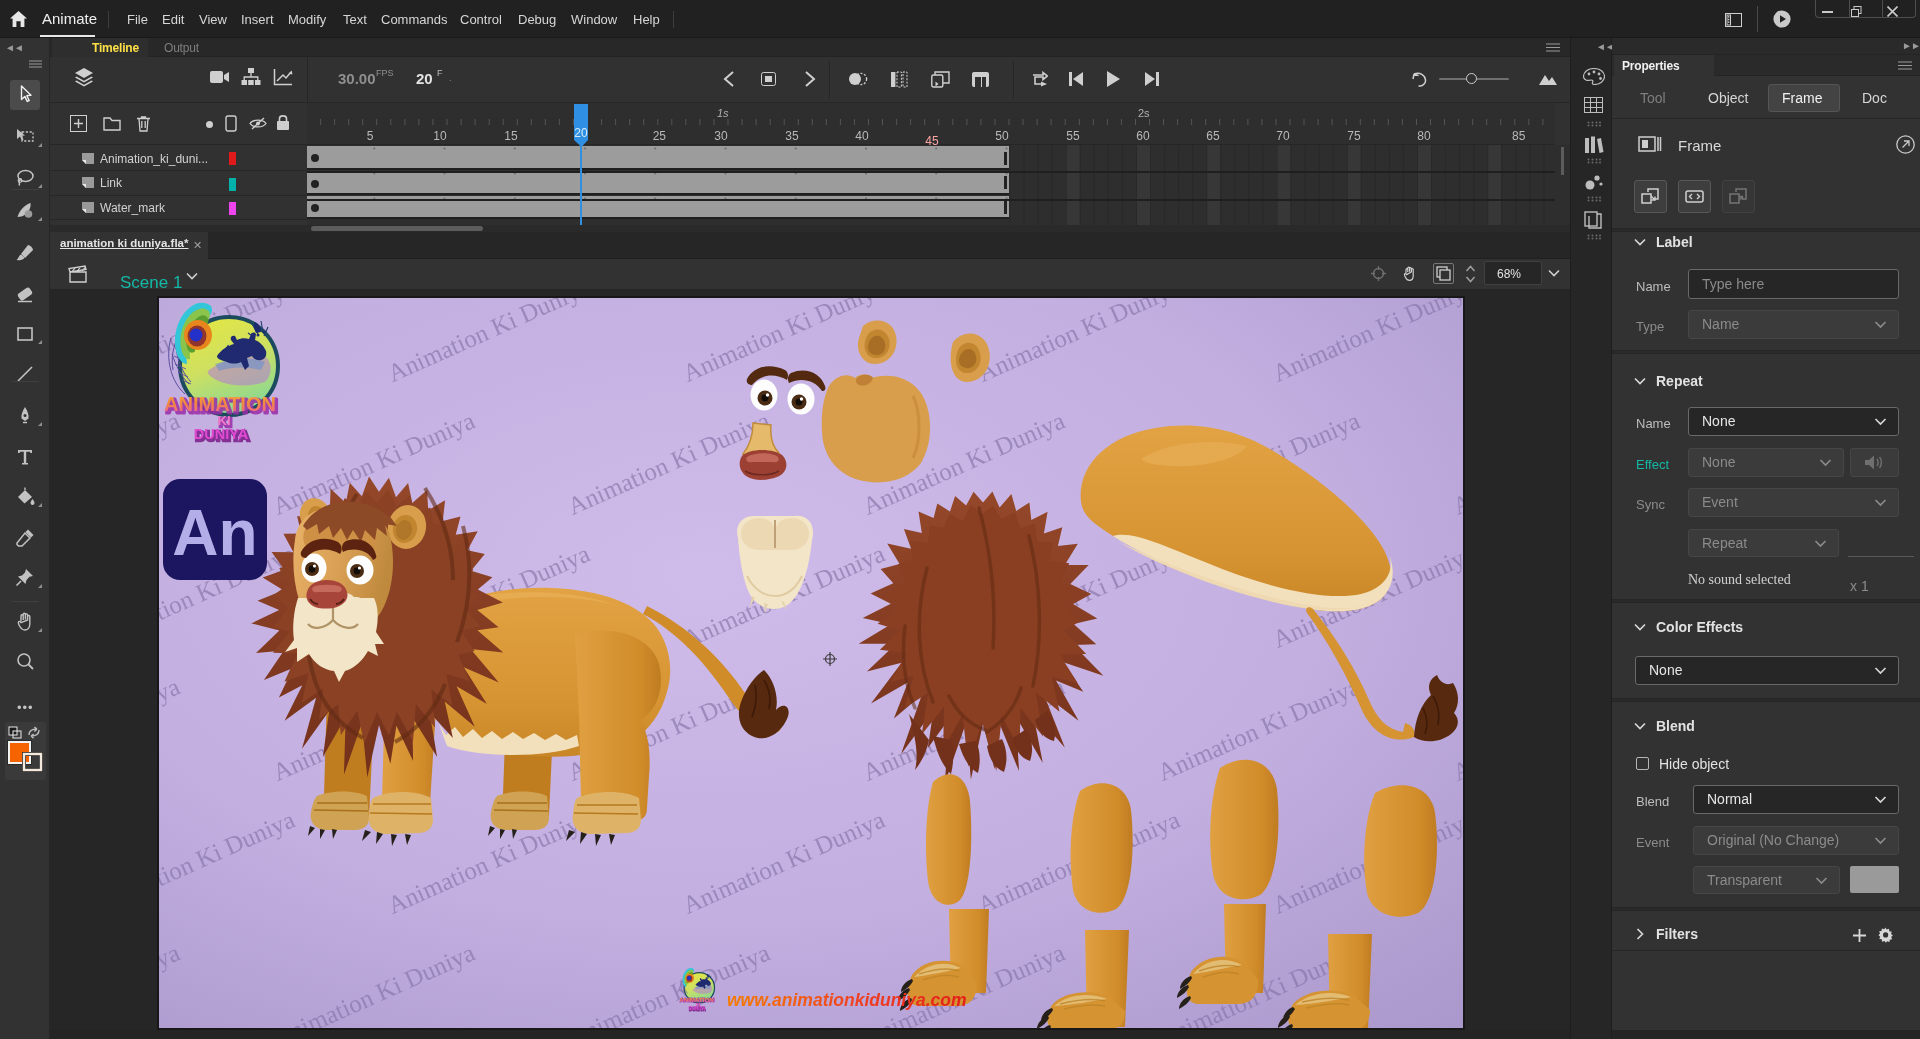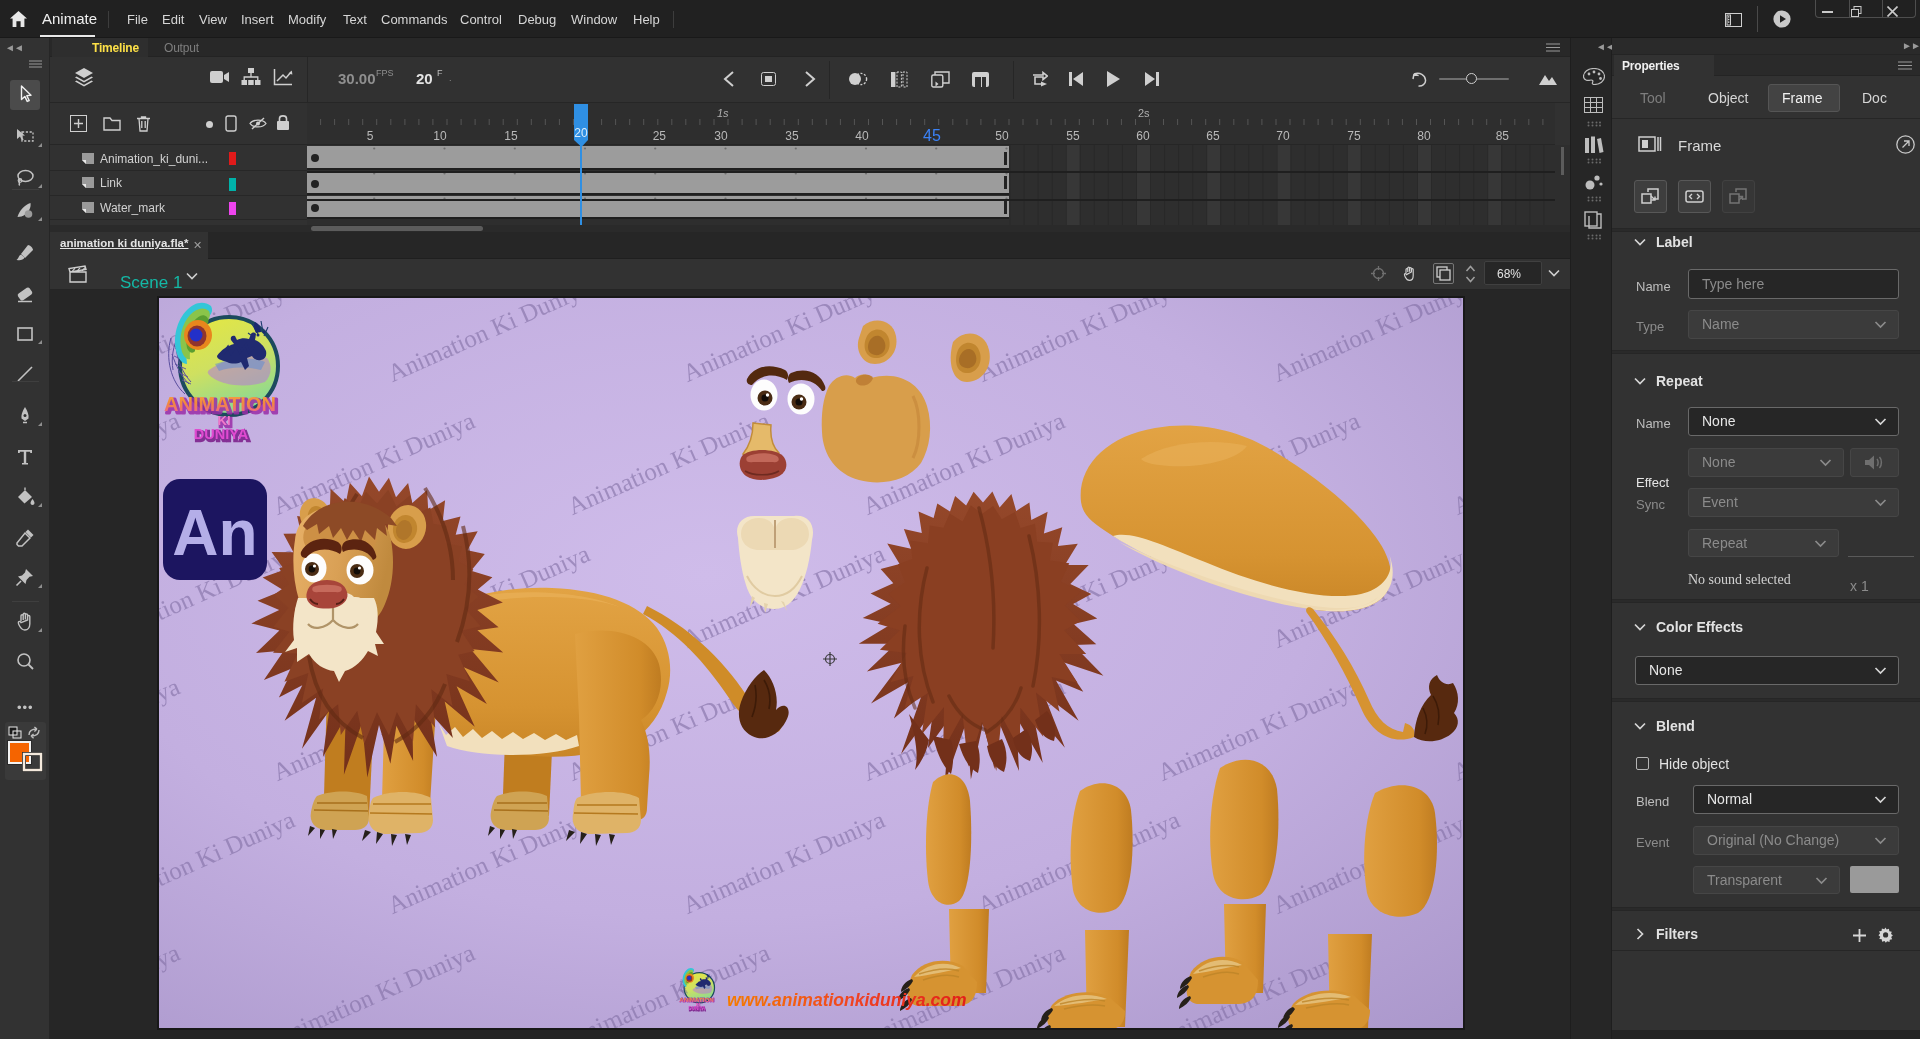--- a/index.html
+++ b/index.html
@@ -351,29 +351,29 @@
     <rect x="1249.5" y="16" width="1" height="6" fill="#555"></rect>
   </svg>
 <div class="abs" style="left:355px;top:129px;width:30px;text-align:center;font-size:12px;color:#b9b9b9;">5</div>
 <div class="abs" style="left:425px;top:129px;width:30px;text-align:center;font-size:12px;color:#b9b9b9;">10</div>
 <div class="abs" style="left:496px;top:129px;width:30px;text-align:center;font-size:12px;color:#b9b9b9;">15</div>
 <div class="abs" style="left:566px;top:129px;width:30px;text-align:center;font-size:12px;color:#b9b9b9;">20</div>
 <div class="abs" style="left:636px;top:129px;width:30px;text-align:right;font-size:12px;color:#b9b9b9;">25</div>
 <div class="abs" style="left:706px;top:129px;width:30px;text-align:center;font-size:12px;color:#b9b9b9;">30</div>
 <div class="abs" style="left:777px;top:129px;width:30px;text-align:center;font-size:12px;color:#b9b9b9;">35</div>
 <div class="abs" style="left:847px;top:129px;width:30px;text-align:center;font-size:12px;color:#b9b9b9;">40</div>
-<div class="abs" style="left:917px;top:127px;width:30px;text-align:center;font-size:16px;color:#3b82f6;">45</div>
+<div class="abs" style="left:917px;top:134px;width:30px;text-align:center;font-size:12px;color:#fca5a5;">45</div>
 <div class="abs" style="left:987px;top:129px;width:30px;text-align:center;font-size:12px;color:#b9b9b9;">50</div>
 <div class="abs" style="left:1058px;top:129px;width:30px;text-align:center;font-size:12px;color:#b9b9b9;">55</div>
 <div class="abs" style="left:1128px;top:129px;width:30px;text-align:center;font-size:12px;color:#b9b9b9;">60</div>
 <div class="abs" style="left:1198px;top:129px;width:30px;text-align:center;font-size:12px;color:#b9b9b9;">65</div>
 <div class="abs" style="left:1268px;top:129px;width:30px;text-align:center;font-size:12px;color:#b9b9b9;">70</div>
 <div class="abs" style="left:1339px;top:129px;width:30px;text-align:center;font-size:12px;color:#b9b9b9;">75</div>
 <div class="abs" style="left:1409px;top:129px;width:30px;text-align:center;font-size:12px;color:#b9b9b9;">80</div>
-<div class="abs" style="left:1479px;top:129px;width:30px;text-align:right;font-size:12px;color:#b9b9b9;">85</div>
+<div class="abs" style="left:1512px;top:129px;width:30px;text-align:left;font-size:12px;color:#b9b9b9;">85</div>
 <div class="abs" style="left:717px;top:107px;font-size:11px;font-style:italic;color:#b0b0b0;">1s</div>
 <div class="abs" style="left:1138px;top:107px;font-size:11px;color:#b0b0b0;">2s</div>
 <div class="abs" style="left:50px;top:145px;width:257px;height:80px;background:#313131;"></div>
 <div class="abs" style="left:50px;top:146px;width:257px;height:25px;border-bottom:1px solid #272727;"></div>
 <svg class="abs" style="left:81px;top:152px" width="14" height="13" viewBox="0 0 14 13">
     <path d="M1 1 H13 V12 H5 L1 8 Z" fill="#9a9a9a"></path>
     <path d="M1 8 H5 V12 Z" fill="#e8e8e8"></path>
   </svg>
 <div class="abs" style="left:100px;top:152px;font-size:12px;color:#d2d2d2;white-space:nowrap;">Animation_ki_duni...</div>
 <div class="abs" style="left:229px;top:152px;width:7px;height:13px;background:#e01a1a;"></div>
@@ -941,21 +941,21 @@
     <svg class="abs" style="left:22px;top:339px" width="12" height="8" viewBox="0 0 12 8">
       <path d="M1 1.5 L6 6.5 L11 1.5" stroke="#d6d6d6" stroke-width="1.7" fill="none"></path>
     </svg>
     <div class="abs" style="left:44px;top:335px;font-size:14px;font-weight:bold;color:#e2e2e2;">Repeat</div>
     <div class="abs" style="left:24px;top:378px;font-size:13px;color:#bdbdbd;">Name</div>
     <div class="abs" style="left:76px;top:369px;width:211px;height:29px;background:#262626;border:1px solid #696969;border-radius:3px;"></div>
     <div class="abs" style="left:90px;top:375px;font-size:14px;color:#e6e6e6;">None</div>
     <svg class="abs" style="left:262px;top:379px" width="13" height="9" viewBox="0 0 13 9">
       <path d="M1.5 2 L6.5 7 L11.5 2" stroke="#d6d6d6" stroke-width="1.7" fill="none"></path>
     </svg>
-    <div class="abs" style="left:24px;top:437px;font-size:13px;color:#e5e5e5;text-align:center;">Effect</div>
+    <div class="abs" style="left:24px;top:419px;font-size:13px;color:#14b8a6;text-align:center;">Effect</div>
     <div class="abs" style="left:76px;top:410px;width:156px;height:29px;background:#3b3b3b;border:1px solid #464646;border-radius:3px;"></div>
     <div class="abs" style="left:90px;top:416px;font-size:14px;color:#8b8b8b;">None</div>
     <svg class="abs" style="left:207px;top:420px" width="13" height="9" viewBox="0 0 13 9">
       <path d="M1.5 2 L6.5 7 L11.5 2" stroke="#8b8b8b" stroke-width="1.7" fill="none"></path>
     </svg>
     <div class="abs" style="left:238px;top:410px;width:49px;height:29px;background:#3b3b3b;border:1px solid #464646;border-radius:3px;"></div>
     <svg class="abs" style="left:252px;top:416px;opacity:0.55" width="20" height="17" viewBox="0 0 20 17">
       <path d="M1 6 H5 L10 1.5 V15.5 L5 11 H1 Z" fill="#9a9a9a"></path>
       <path d="M13 5 C14.5 6.5 14.5 10.5 13 12 M15.5 3 C18 5.5 18 11.5 15.5 14" stroke="#9a9a9a" stroke-width="1.5" fill="none"></path>
     </svg>

